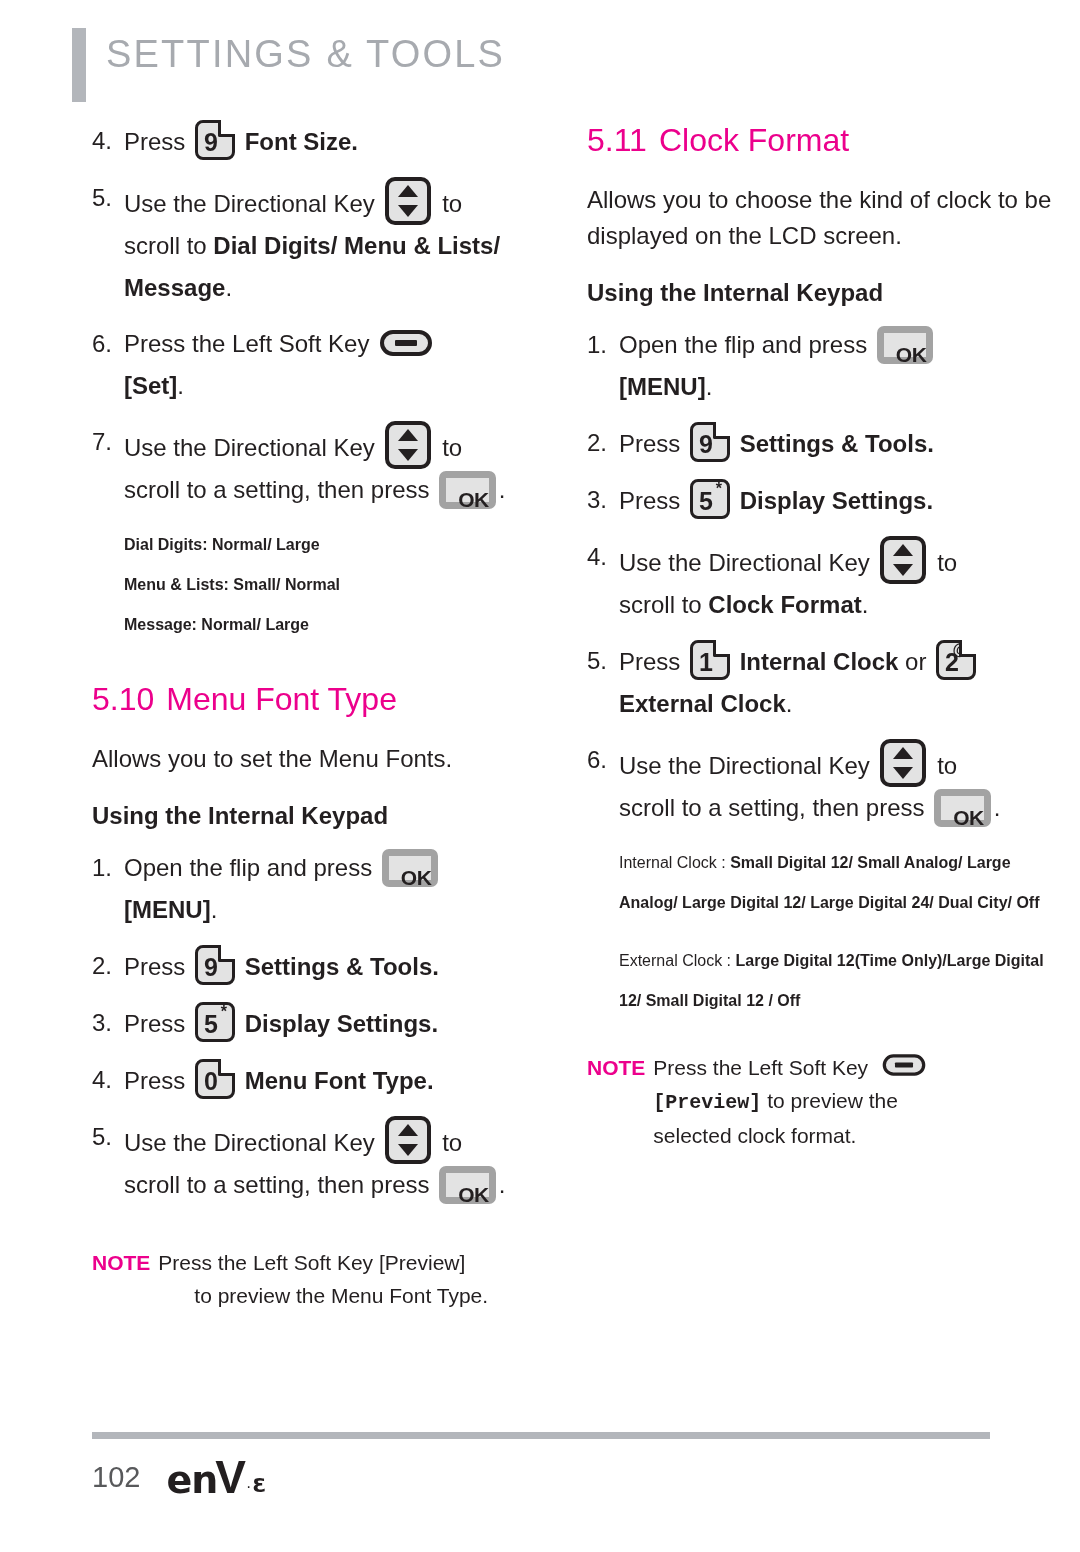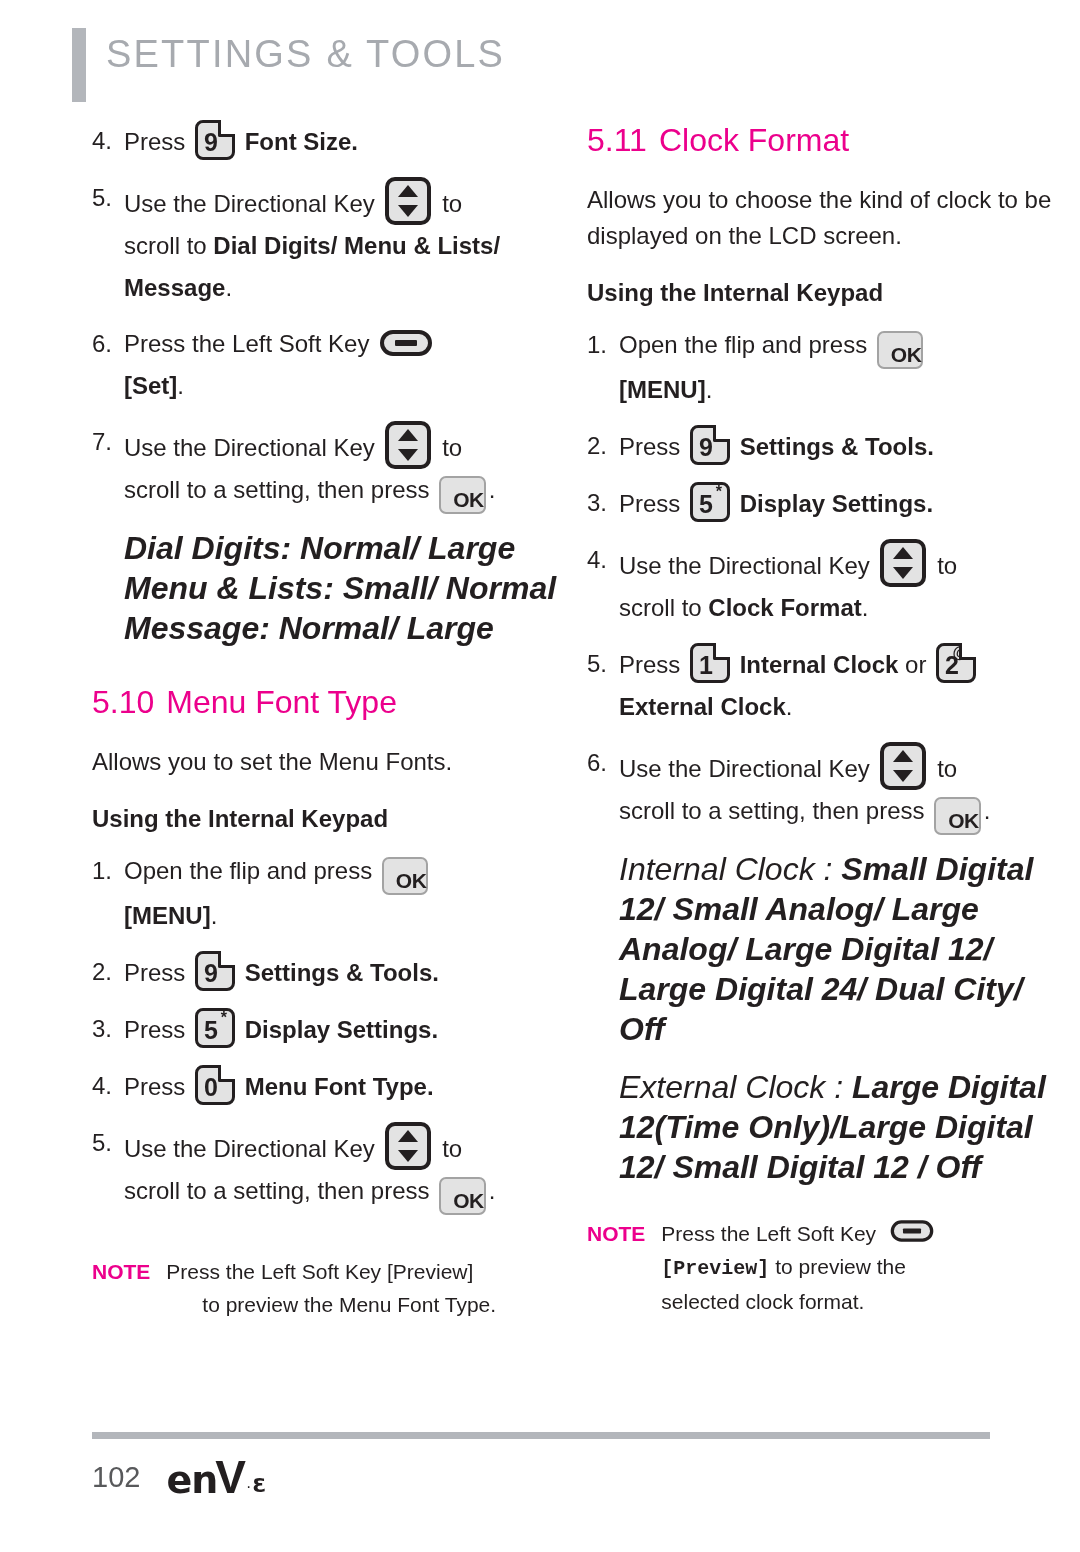--- a/index.html
+++ b/index.html
@@ -92,25 +92,24 @@
     min-width: 32px;
     text-align: left;
   }
   .step-body {
     flex: 1 1 auto;
   }
   .step-body b { font-weight: bold; }
 
   
   .optlist {
-    font-size: 32px;
+    font-size: 16px;
     font-weight: bold;
     line-height: 40px;
     margin: 10px 0 18px 32px;
-    font-style: italic;
   }
   .optlist .lead { font-weight: normal; }
 
   
   .key {
     display: inline-block;
     position: relative;
     width: 40px;
     height: 40px;
     background: #e3e3e3;
@@ -155,21 +154,21 @@
     color: #231f20;
   }
 
   
   .key-ok {
     display: inline-block;
     position: relative;
     min-width: 44px;
     height: 38px;
     background: #e3e3e3;
-    border: 2px solid #a3a3a3;
+    border: 7px solid #a3a3a3;
     border-radius: 7px;
     vertical-align: -9px;
     margin: 0 3px;
     text-align: center;
     padding-left: 12px;
   }
   .key-ok span {
     font-size: 21px;
     font-weight: bold;
     line-height: 32px;
@@ -232,21 +231,21 @@
   .note {
     display: flex;
     margin-top: 40px;
     font-size: 21px;
     line-height: 33px;
   }
   .note-label {
     color: #ec008c;
     font-weight: bold;
     flex: 0 0 auto;
-    margin-right: 16px;
+    margin-right: 8px;
   }
   .note-body { flex: 1 1 auto; }
   .note-body .mono {
     font-family: "Liberation Mono", monospace;
     font-weight: bold;
     font-size: 20px;
   }
   .note-ind { margin-left: 36px; display: block; }
 
   

